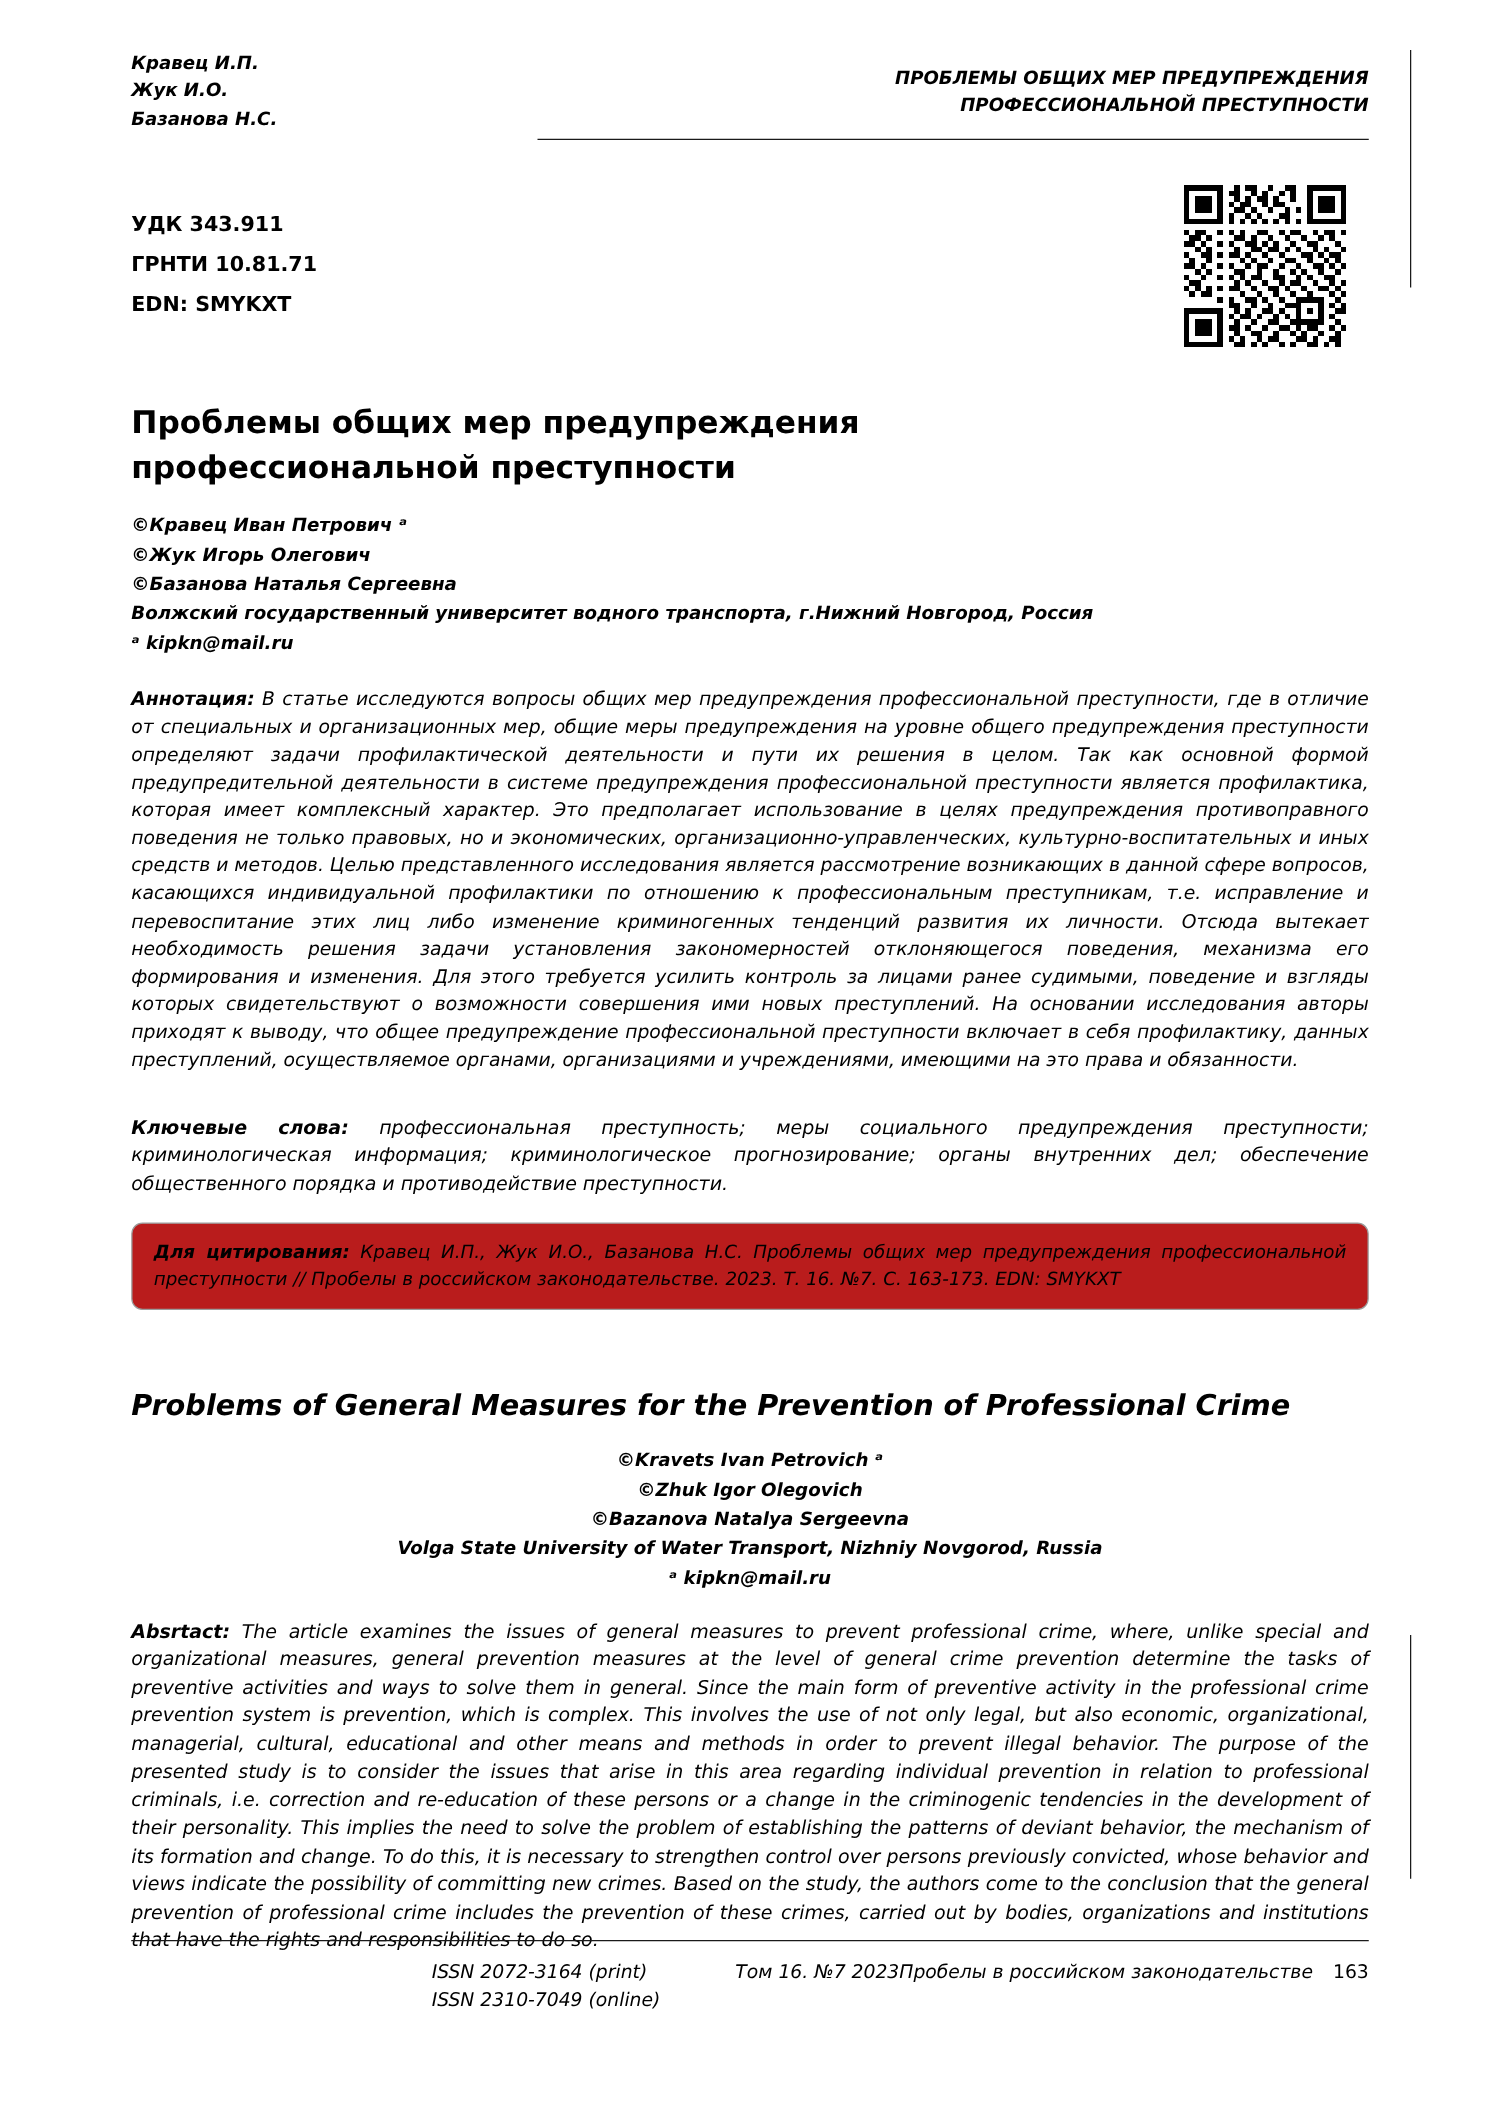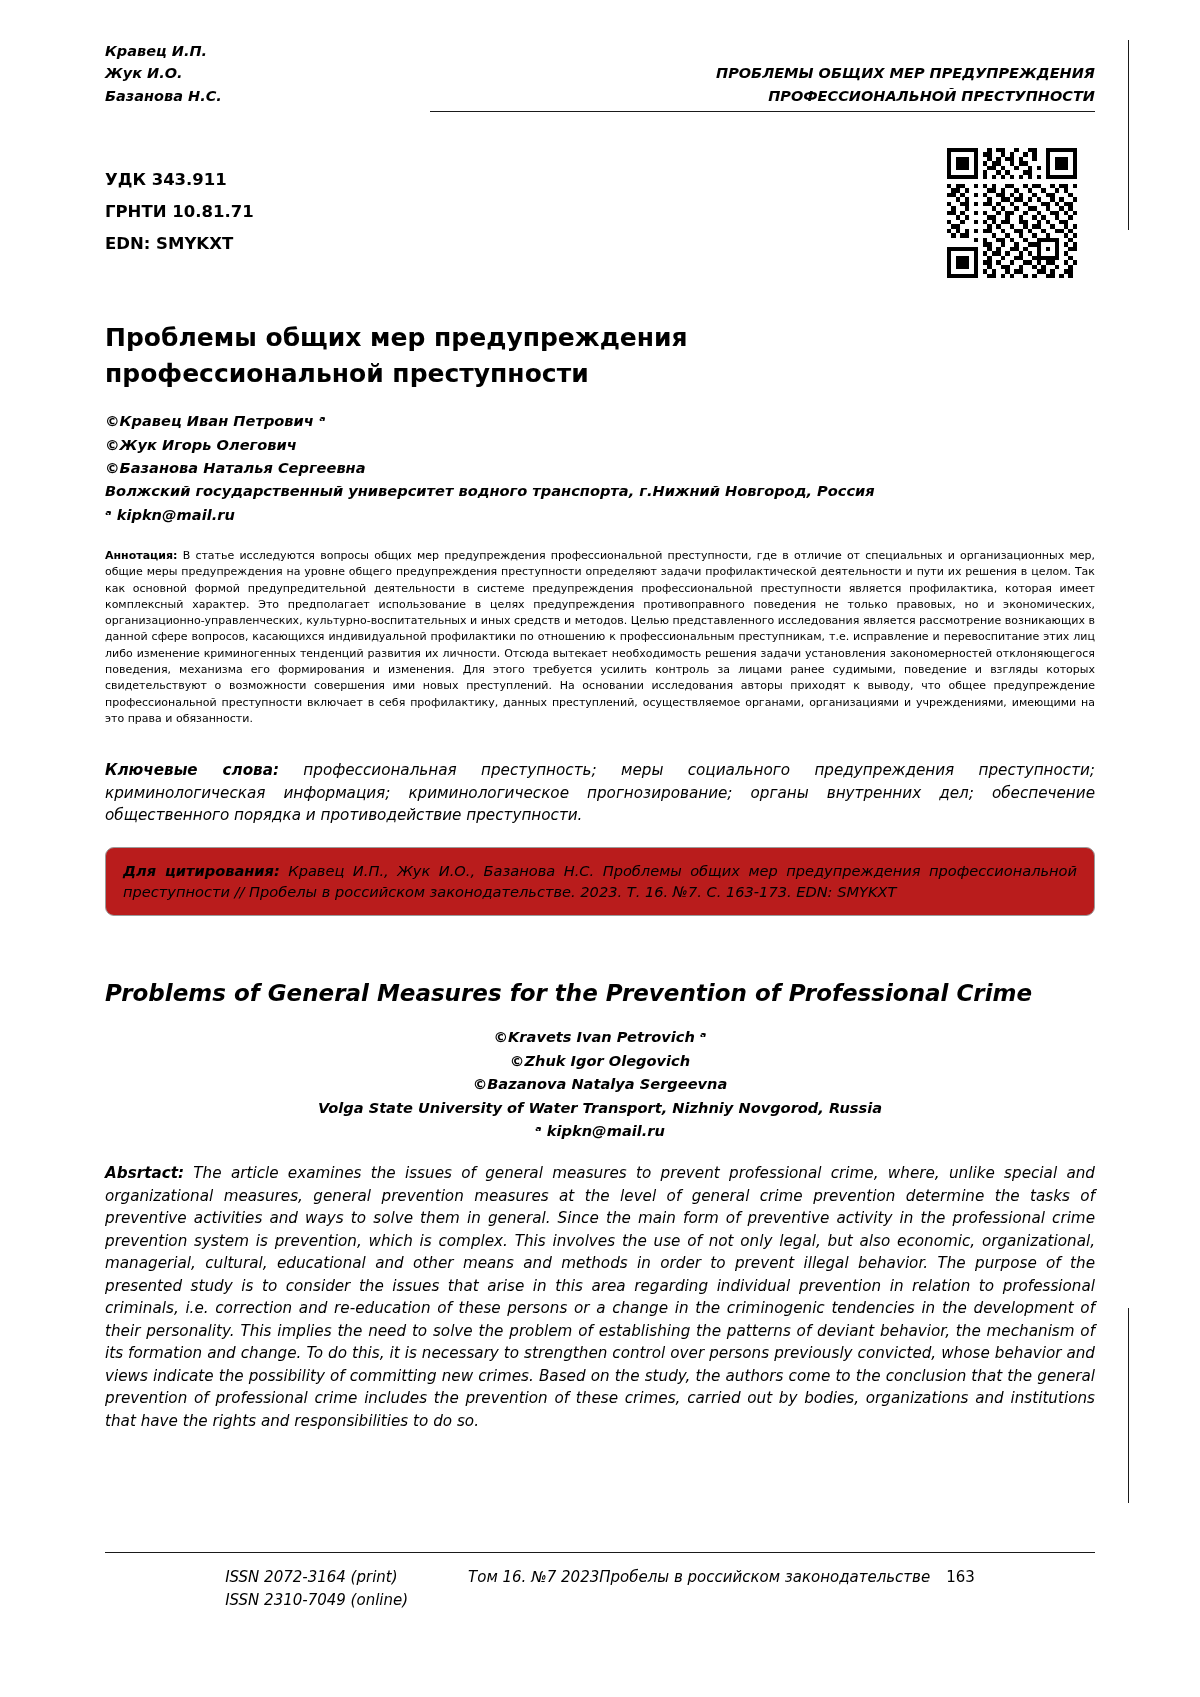--- a/index.html
+++ b/index.html
@@ -20,21 +20,21 @@
     width: 1200px;
     height: 1697px;
     box-sizing: border-box;
     padding: 40px 105px 0 105px;
   }
 
   
   .runhead {
     display: flex;
     justify-content: space-between;
-    align-items: flex-end;
+    align-items: center;
     font-style: italic;
     font-weight: bold;
     font-size: 14.5px;
     line-height: 1.55;
   }
   .runhead-left {
     white-space: pre-line;
   }
   .runhead-right {
     text-align: right;
@@ -89,21 +89,22 @@
     font-weight: bold;
     font-size: 14.6px;
     line-height: 1.6;
   }
   .authors div { white-space: pre; }
   .affil { font-style: italic; font-weight: bold; }
 
   
   .abstract {
     margin-top: 22px;
-    font-size: 11px;
+    font-style: italic;
+    font-size: 15px;
     line-height: 1.48;
     text-align: justify;
   }
   .abstract b { font-weight: bold; }
 
   .keywords {
     margin-top: 32px;
     font-style: italic;
     font-size: 15.2px;
     line-height: 1.48;
@@ -154,21 +155,21 @@
     right: 105px;
     top: 1552px;
     border-top: 1.4px solid #1a1a1a;
   }
   .footer {
     position: absolute;
     left: 105px;
     right: 105px;
     top: 1566px;
     display: flex;
-    justify-content: center;
+    justify-content: flex-end;
     align-items: flex-start;
     font-style: italic;
     font-size: 15px;
     line-height: 1.55;
   }
   .footer .issn { white-space: pre-line; }
   .footer .vol { padding-left: 60px; }
   .footer .right { text-align: right; }
   .footer .pagenum {
     font-style: normal;

